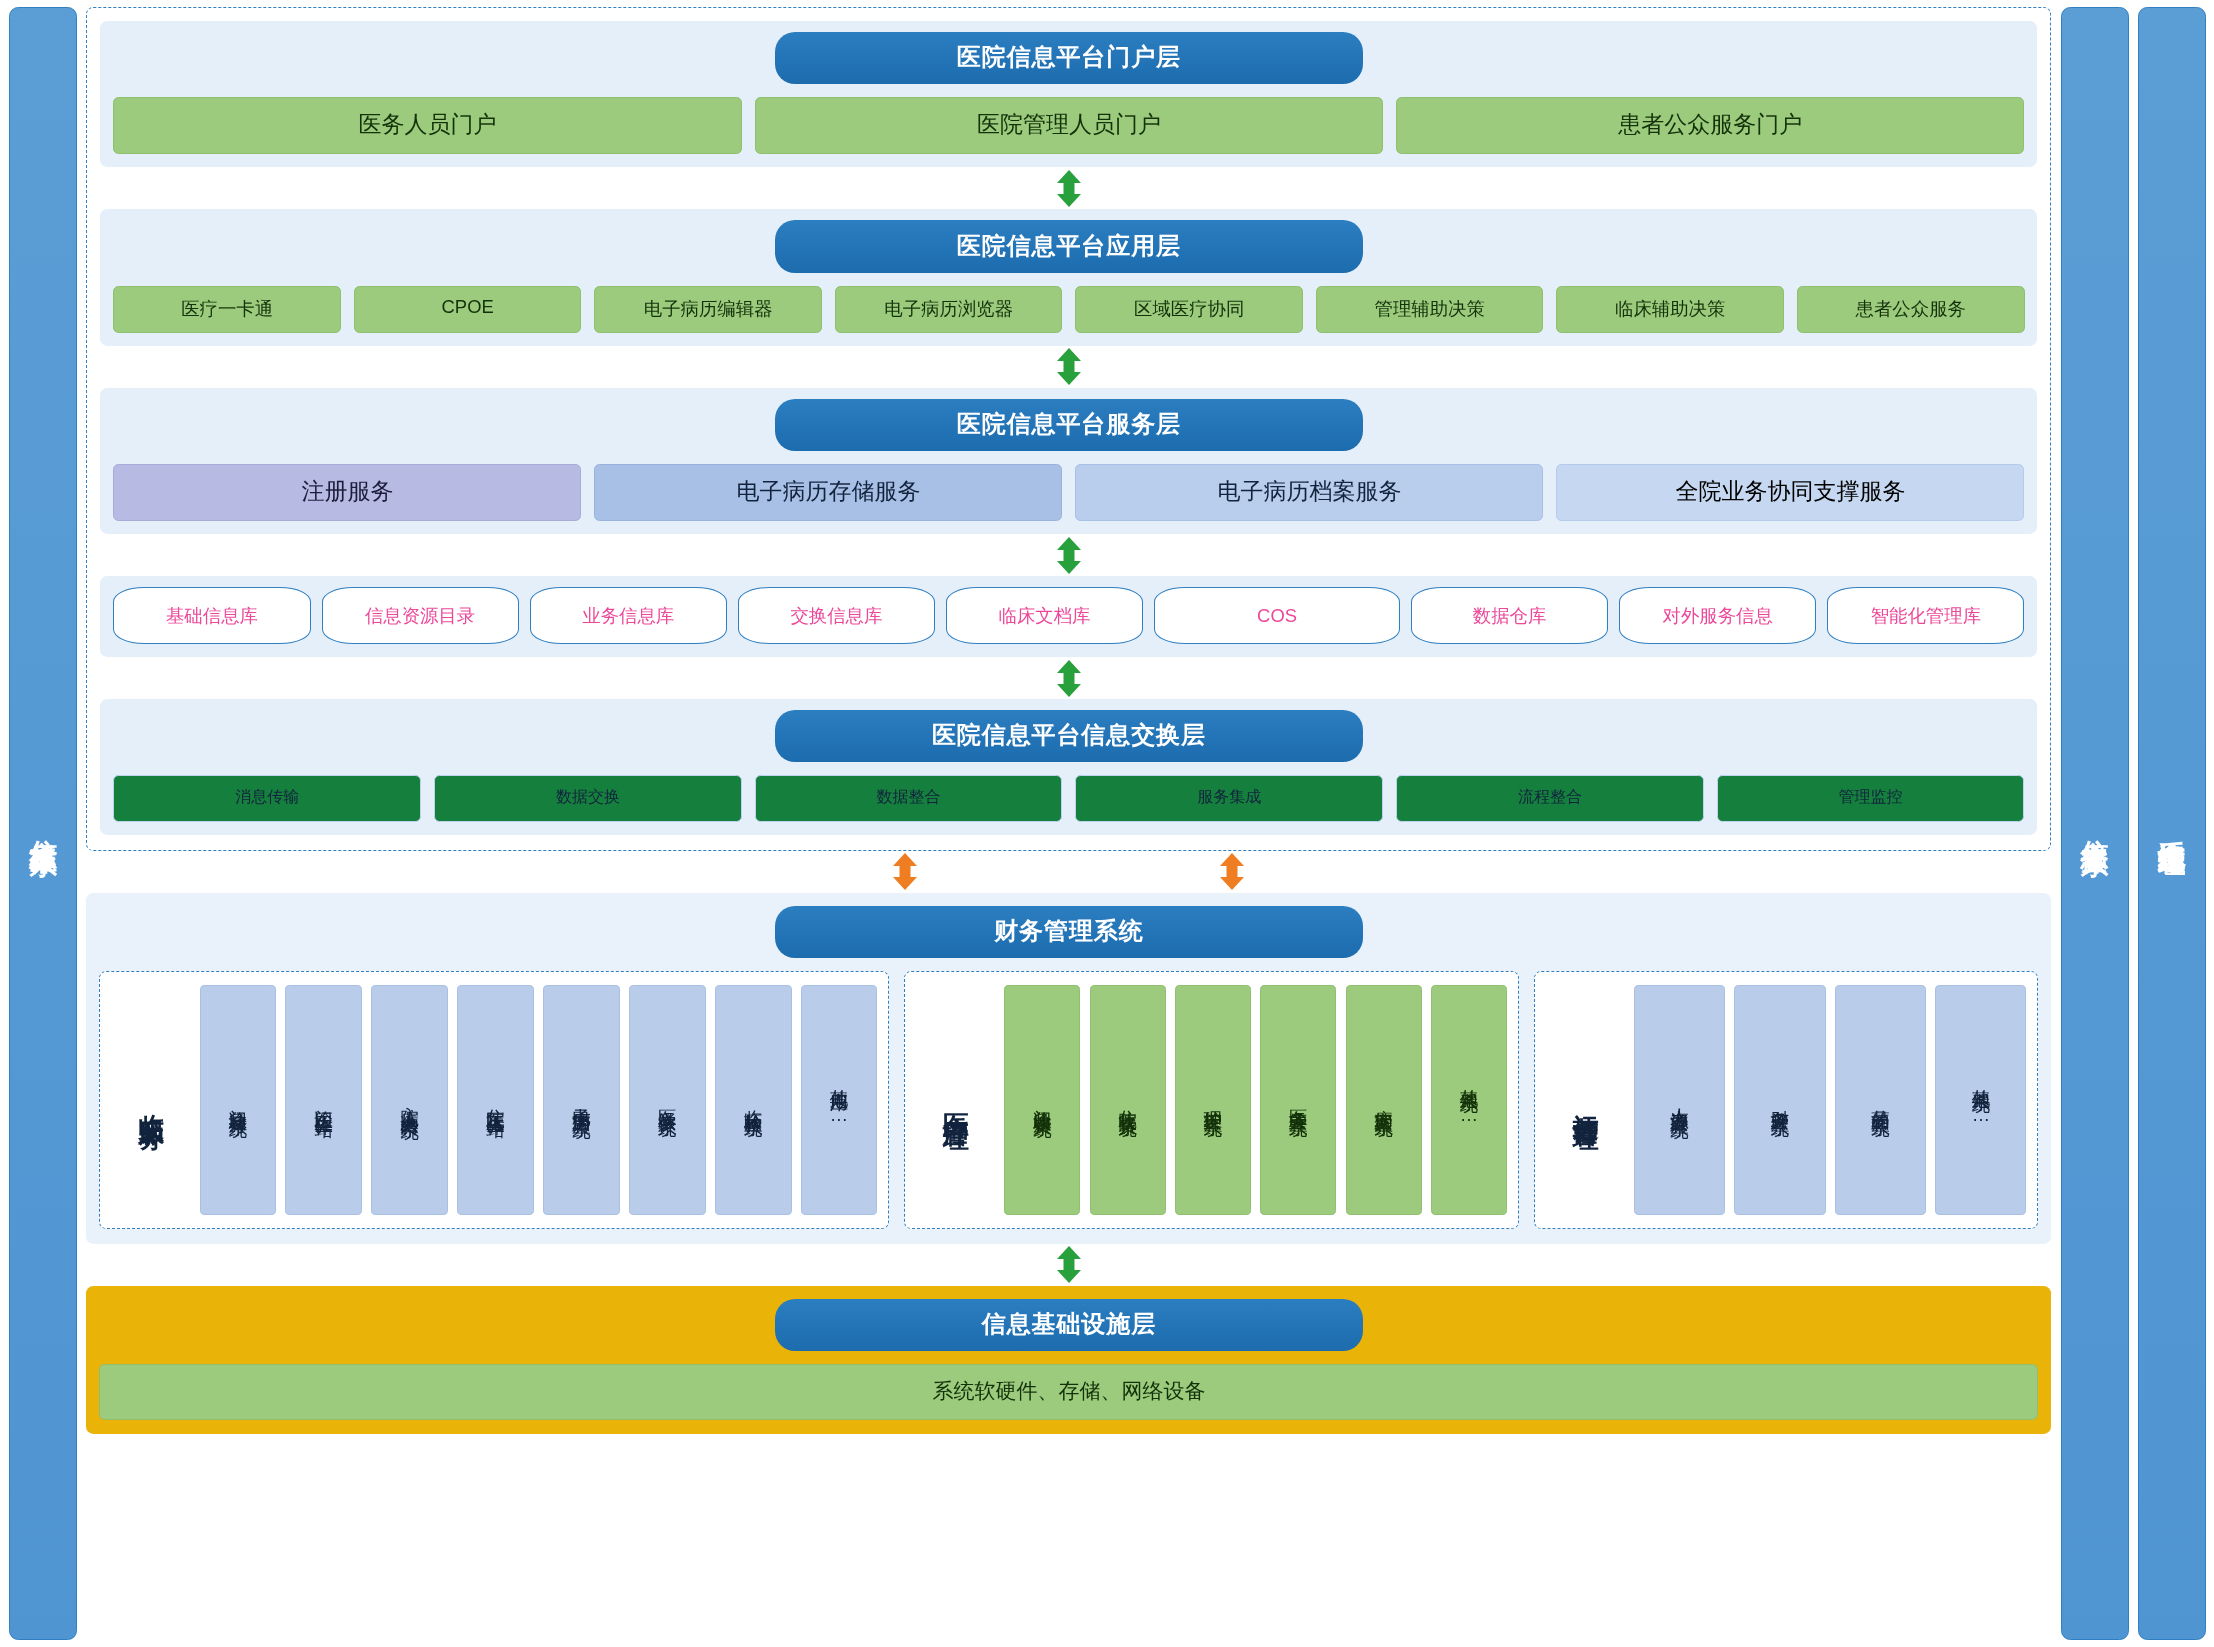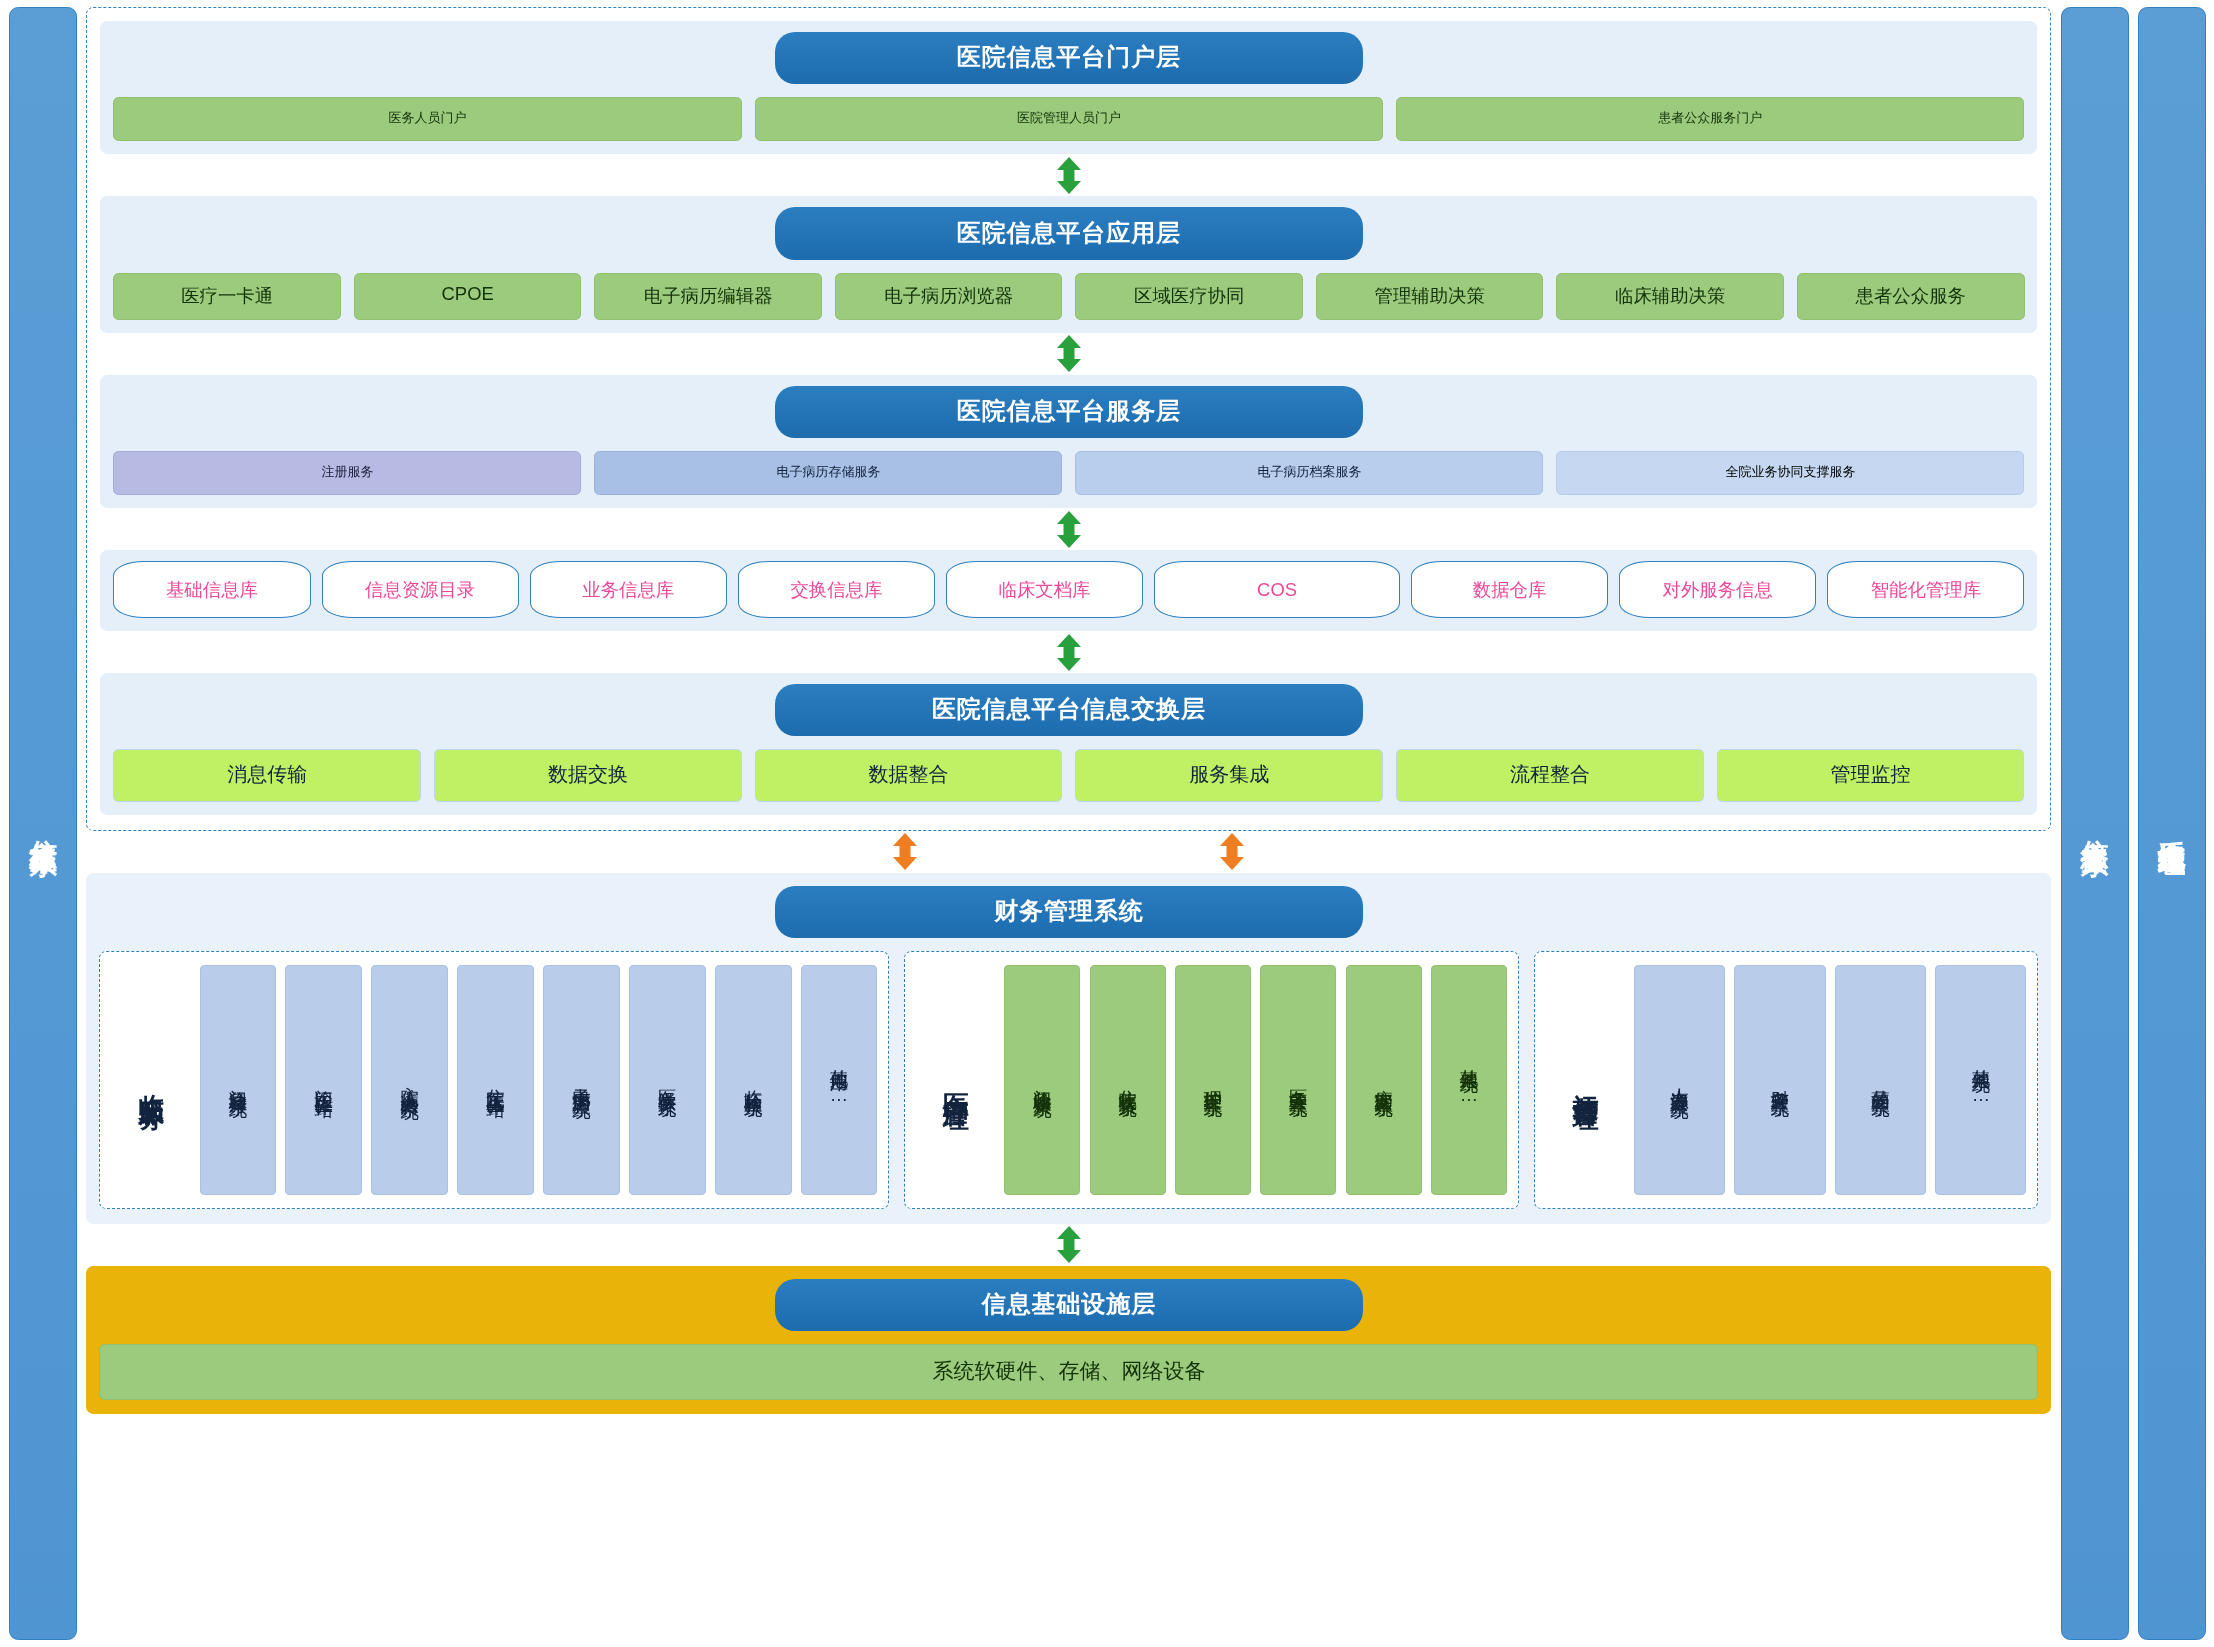--- a/index.html
+++ b/index.html
@@ -49,32 +49,32 @@
     background: linear-gradient(180deg,#2b7ec0 0%, #1c6cae 100%);
     color: #fff; border-radius: 20px;
     text-align: center; font-size: 24px; font-weight: bold;
     padding: 9.2px 0 11px 0;
     letter-spacing: 0.9px;
   }
 
   .row { display: flex; gap: 13px; }
   .chip {
     flex: 1; text-align: center;
-    font-size: 13px;
+    font-size: 23px;
     padding: 11px 3.7px 13px 3.7px;
     border-radius: 5.5px;
     white-space: nowrap;
   }
   .chip.green { background: #9ccb7d; color: #14320a; border: 0.9px solid #8fc06d; }
   .chip.green.small { font-size: 18.4px; padding: 9.2px 1.8px 11px 1.8px; }
   .chip.purple { background: #b7bbe4; color: #1d1d3a; border: 0.9px solid #a7abd9; }
   .chip.blue1  { background: #a9c0e6; color: #12233d; border: 0.9px solid #9ab2dd; }
   .chip.blue2  { background: #b9cded; color: #12233d; border: 0.9px solid #a8c0e6; }
   .chip.blue3  { background: #c6d8f1; color: #000000; border: 0.9px solid #b4cbea; }
-  .chip.exch   { background: #bef264; color: #12233d; border: 0.9px solid #bdd3ee; font-size: 20px; }
+  .chip.exch   { background: #15803d; color: #12233d; border: 0.9px solid #bdd3ee; font-size: 16px; }
 
   
   .cyl-row { display: flex; gap: 11px; align-items: center; }
   .cyl {
     flex: 1;
     position: relative;
     height: 57px;
     border: 1.8px solid #2f7fc1;
     border-radius: 31px/14.7px;
     background: #ffffff;

